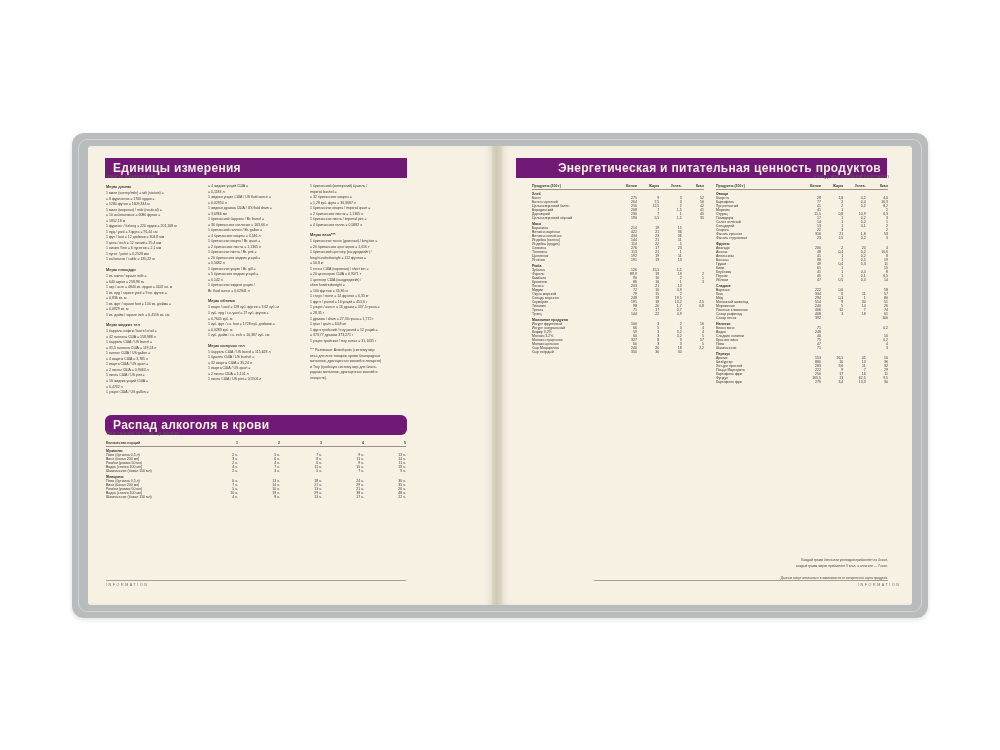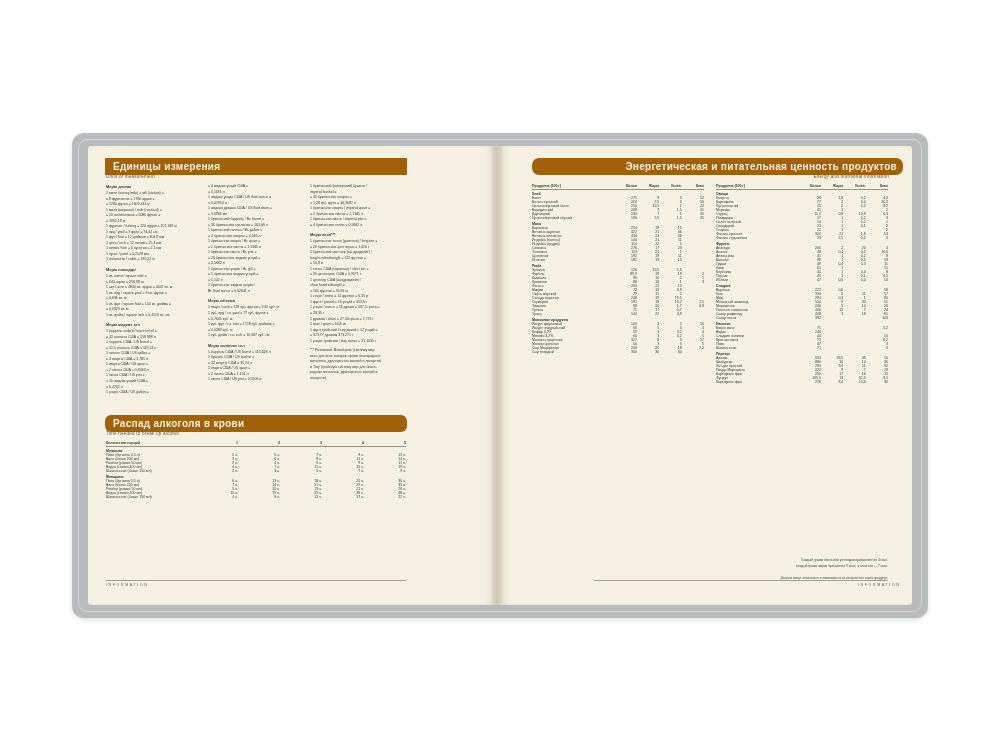--- a/index.html
+++ b/index.html
@@ -30,22 +30,22 @@
   }
   .page-left{left:88px;width:406px;border-radius:3px 0 0 3px;
     box-shadow:inset -6px 0 10px -6px rgba(90,80,60,.35);}
   .page-right{left:500px;width:412px;border-radius:0 3px 3px 0;
     box-shadow:inset 6px 0 10px -6px rgba(90,80,60,.35);}
   .gutter{position:absolute;left:492px;top:146px;width:10px;height:459px;
     background:linear-gradient(90deg,#ded6c5,#cfc6b3 45%,#ded6c5);}
 
   
   .sec-head{
-    position:absolute;background:#a16207;color:#f4efe3;
-    font-size:10px;letter-spacing:.3px;
+    position:absolute;background:#701a75;color:#f4efe3;
+    font-size:12px;letter-spacing:.3px;
     padding:3px 6px 3px 8px;
     font-weight:bold;
   }
   .sec-sub{
     position:absolute;font-size:4.6px;color:#5d5a52;letter-spacing:.2px;
   }
   .sec-head.right{text-align:right;}
 
   
   .col{position:absolute;font-size:3.5px;line-height:1.58;color:#3c3a35;}
@@ -184,21 +184,21 @@
             <td class="num">17 ч.</td>
             <td class="num">22 ч.</td>
           </tr>
         </tbody>
       </table>
   </div>
 
   <div class="footrule" style="left:106px;top:580px;width:300px;"></div>
   <div class="foot" style="left:106px;top:583px;">INFORMATION</div>
 
-  <div class="sec-head right" style="left:532px;top:158px;width:357px;border-radius:7px;">Энергетическая и питательная ценность продуктов</div>
+  <div class="sec-head right" style="left:516px;top:158px;width:357px;">Энергетическая и питательная ценность продуктов</div>
   <div class="sec-sub" style="left:532px;top:174px;width:357px;text-align:right;">Energy and nutritional information</div>
 
   <div style="position:absolute;left:532px;top:184px;width:172px;">
     <table id="nutri-left" style="width:172px;">
         <tbody>
           <tr class="tbl-head">
             <td class="" style="width:48%">Продукты (100 г)</td>
             <td class="num" style="width:13%">Белки</td>
             <td class="num" style="width:13%">Жиры</td>
             <td class="num" style="width:13%">Углев.</td>

